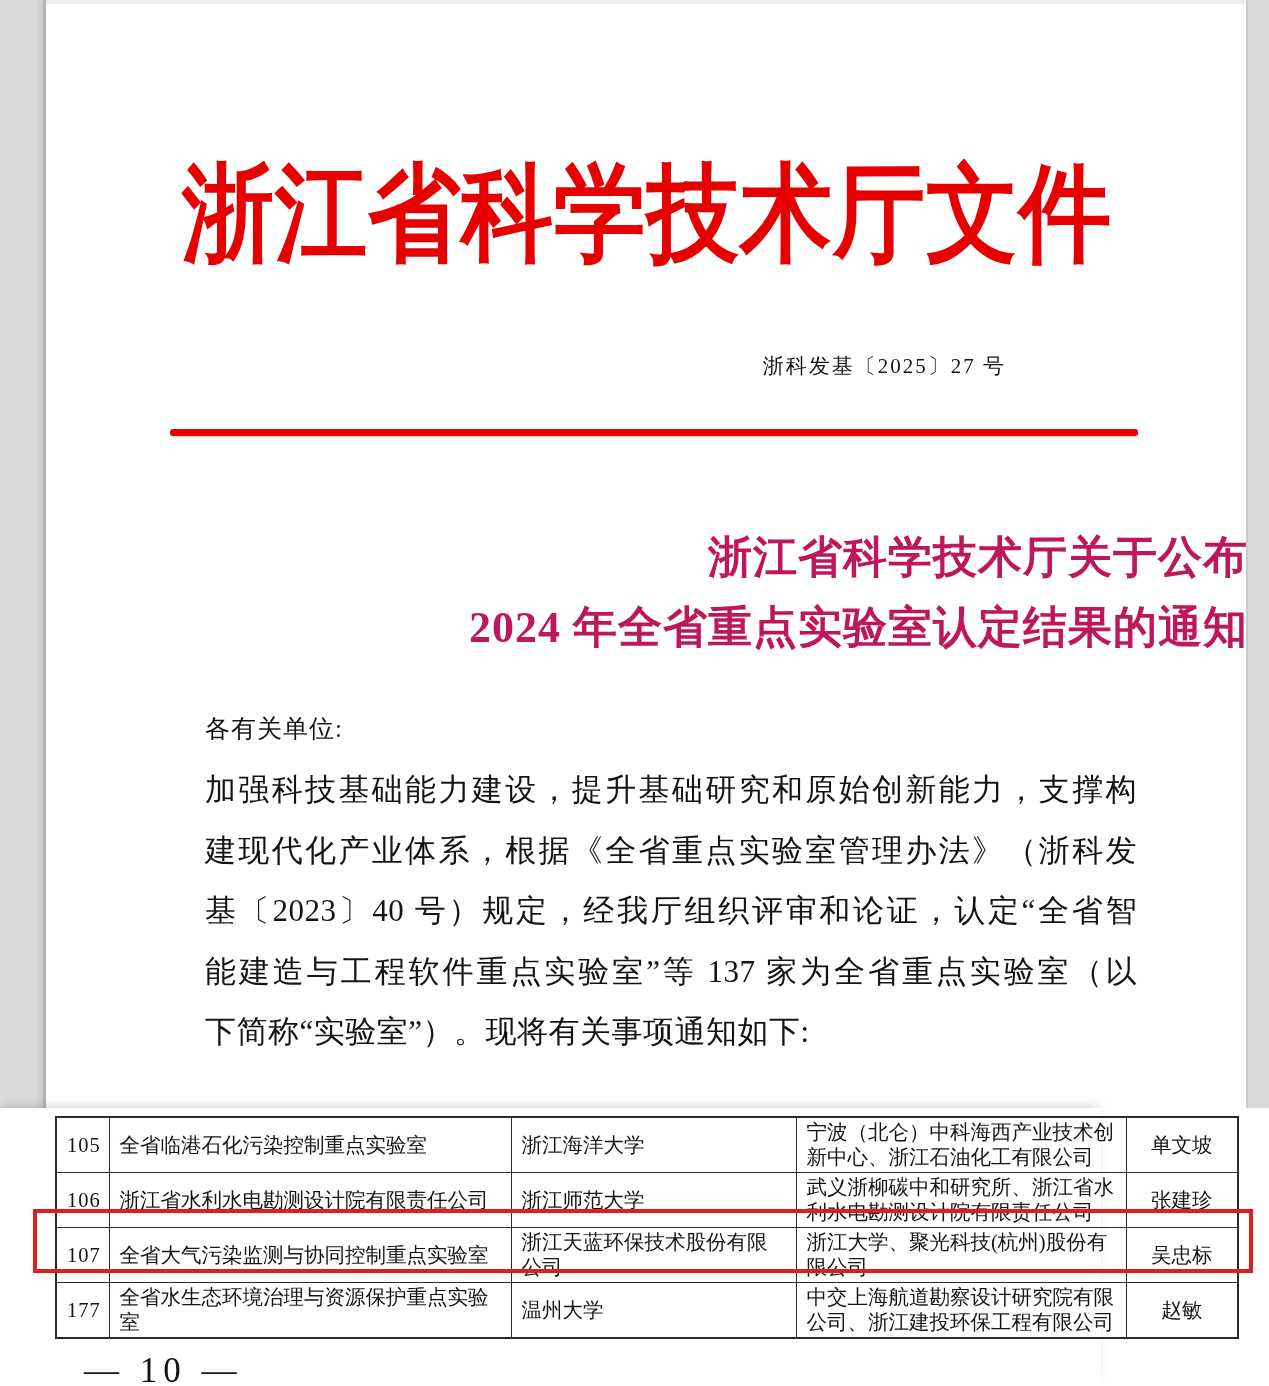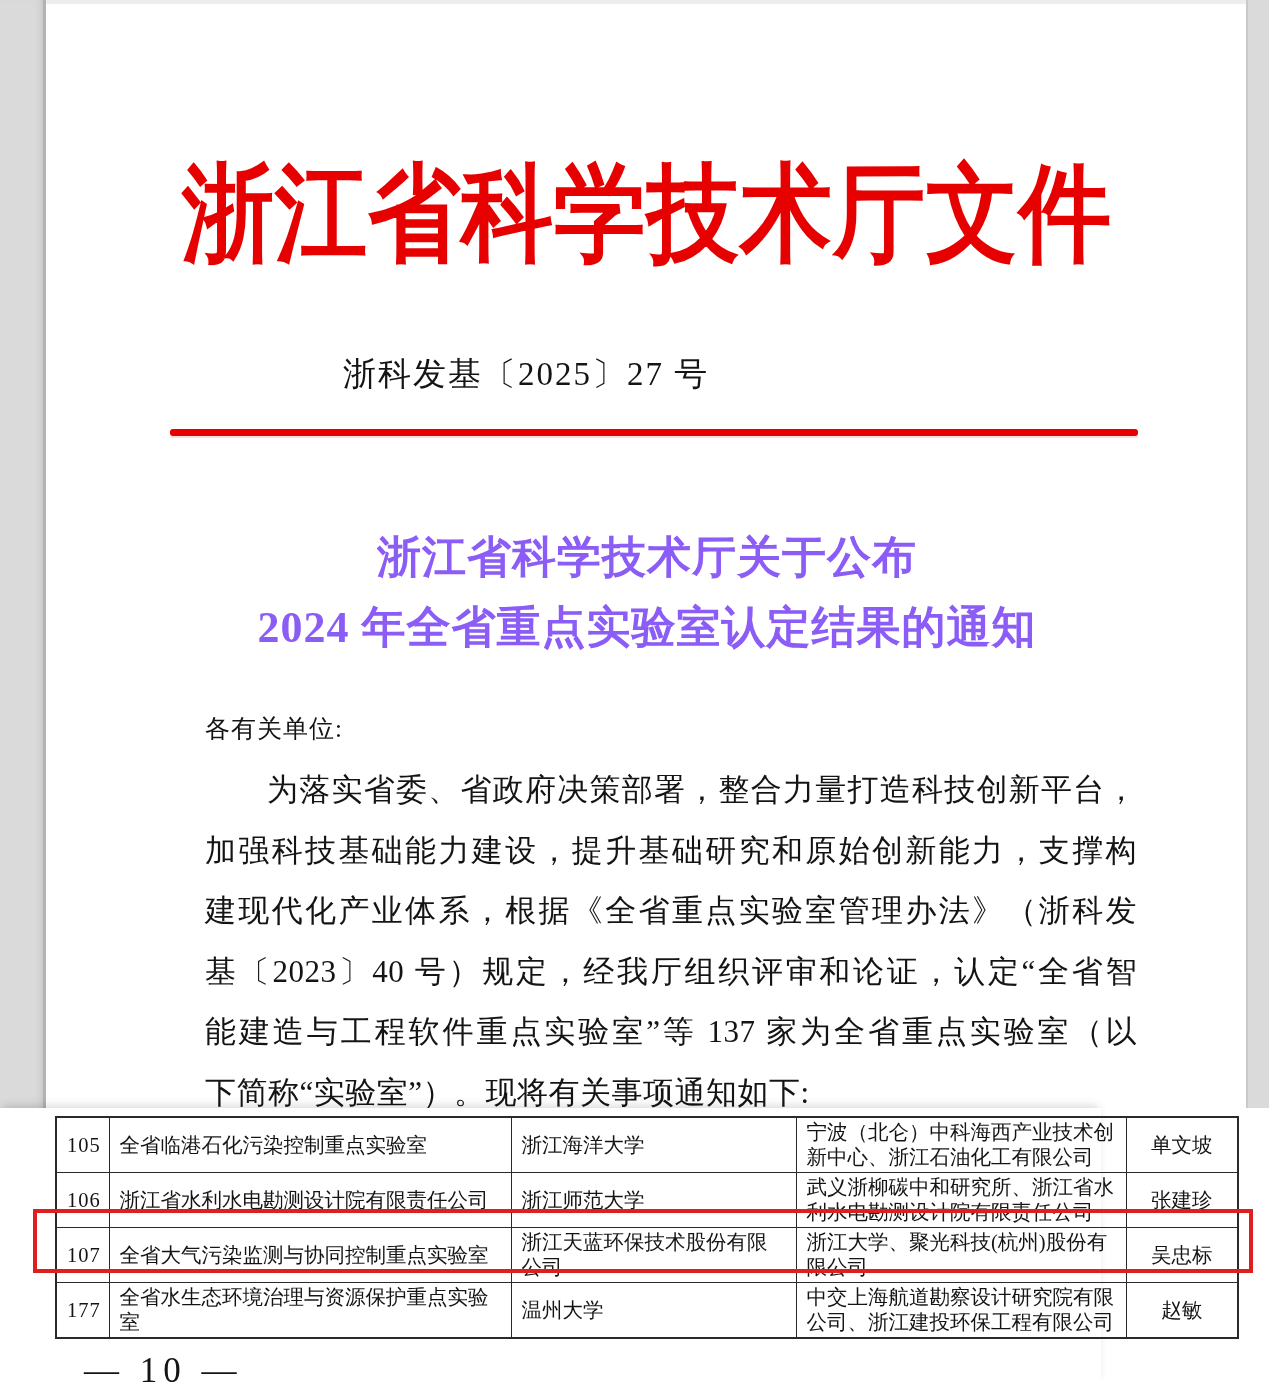--- a/index.html
+++ b/index.html
@@ -17,31 +17,31 @@
 
   
   .doc-header-title{
     position:absolute;left:46px;width:1202px;top:142px;
     text-align:center;color:#e60000;font-weight:bold;
     font-size:92px;letter-spacing:1px;white-space:nowrap;
     transform:scaleY(1.16);transform-origin:top center;
   }
   .doc-number{
     position:absolute;left:46px;width:960px;top:352px;
-    text-align:center;font-size:33px;letter-spacing:2px;white-space:nowrap;
+    text-align:right;font-size:21px;letter-spacing:2px;white-space:nowrap;
   }
   .red-divider{
     position:absolute;left:170px;top:429px;width:968px;height:7px;
     background:#e60000;border-radius:3px;
     box-shadow:0 2px 0 rgba(230,0,0,0.12);
   }
   .notice-title{
     position:absolute;left:46px;width:1202px;
-    text-align:center;font-weight:bold;font-size:44px;
-    letter-spacing:1px;white-space:nowrap;color:#8b5cf6;
+    text-align:right;font-weight:bold;font-size:44px;
+    letter-spacing:1px;white-space:nowrap;color:#be185d;
   }
   .notice-title.l1{top:528px;}
   .notice-title.l2{top:598px;}
 
   
   .salutation{
     position:absolute;left:205px;top:712px;font-size:25px;letter-spacing:1px;
   }
   .body-paragraph{
     position:absolute;left:205px;top:760px;width:932px;
@@ -101,21 +101,20 @@
   <div class="doc-number">浙科发基〔2025〕27 号</div>
 
   <div class="red-divider"></div>
 
   <div class="notice-title l1">浙江省科学技术厅关于公布</div>
   <div class="notice-title l2">2024 年全省重点实验室认定结果的通知</div>
 
   <div class="salutation">各有关单位:</div>
 
   <div class="body-paragraph">
-    <span class="body-line indent">为落实省委、省政府决策部署，整合力量打造科技创新平台，</span>
     <span class="body-line">加强科技基础能力建设，提升基础研究和原始创新能力，支撑构</span>
     <span class="body-line">建现代化产业体系，根据《全省重点实验室管理办法》（浙科发</span>
     <span class="body-line">基〔2023〕40 号）规定，经我厅组织评审和论证，认定“全省智</span>
     <span class="body-line">能建造与工程软件重点实验室”等 137 家为全省重点实验室（以</span>
     <span class="body-line last">下简称“实验室”）。现将有关事项通知如下:</span>
   </div>
 
   <div class="table-section">
 
     <table class="results">

